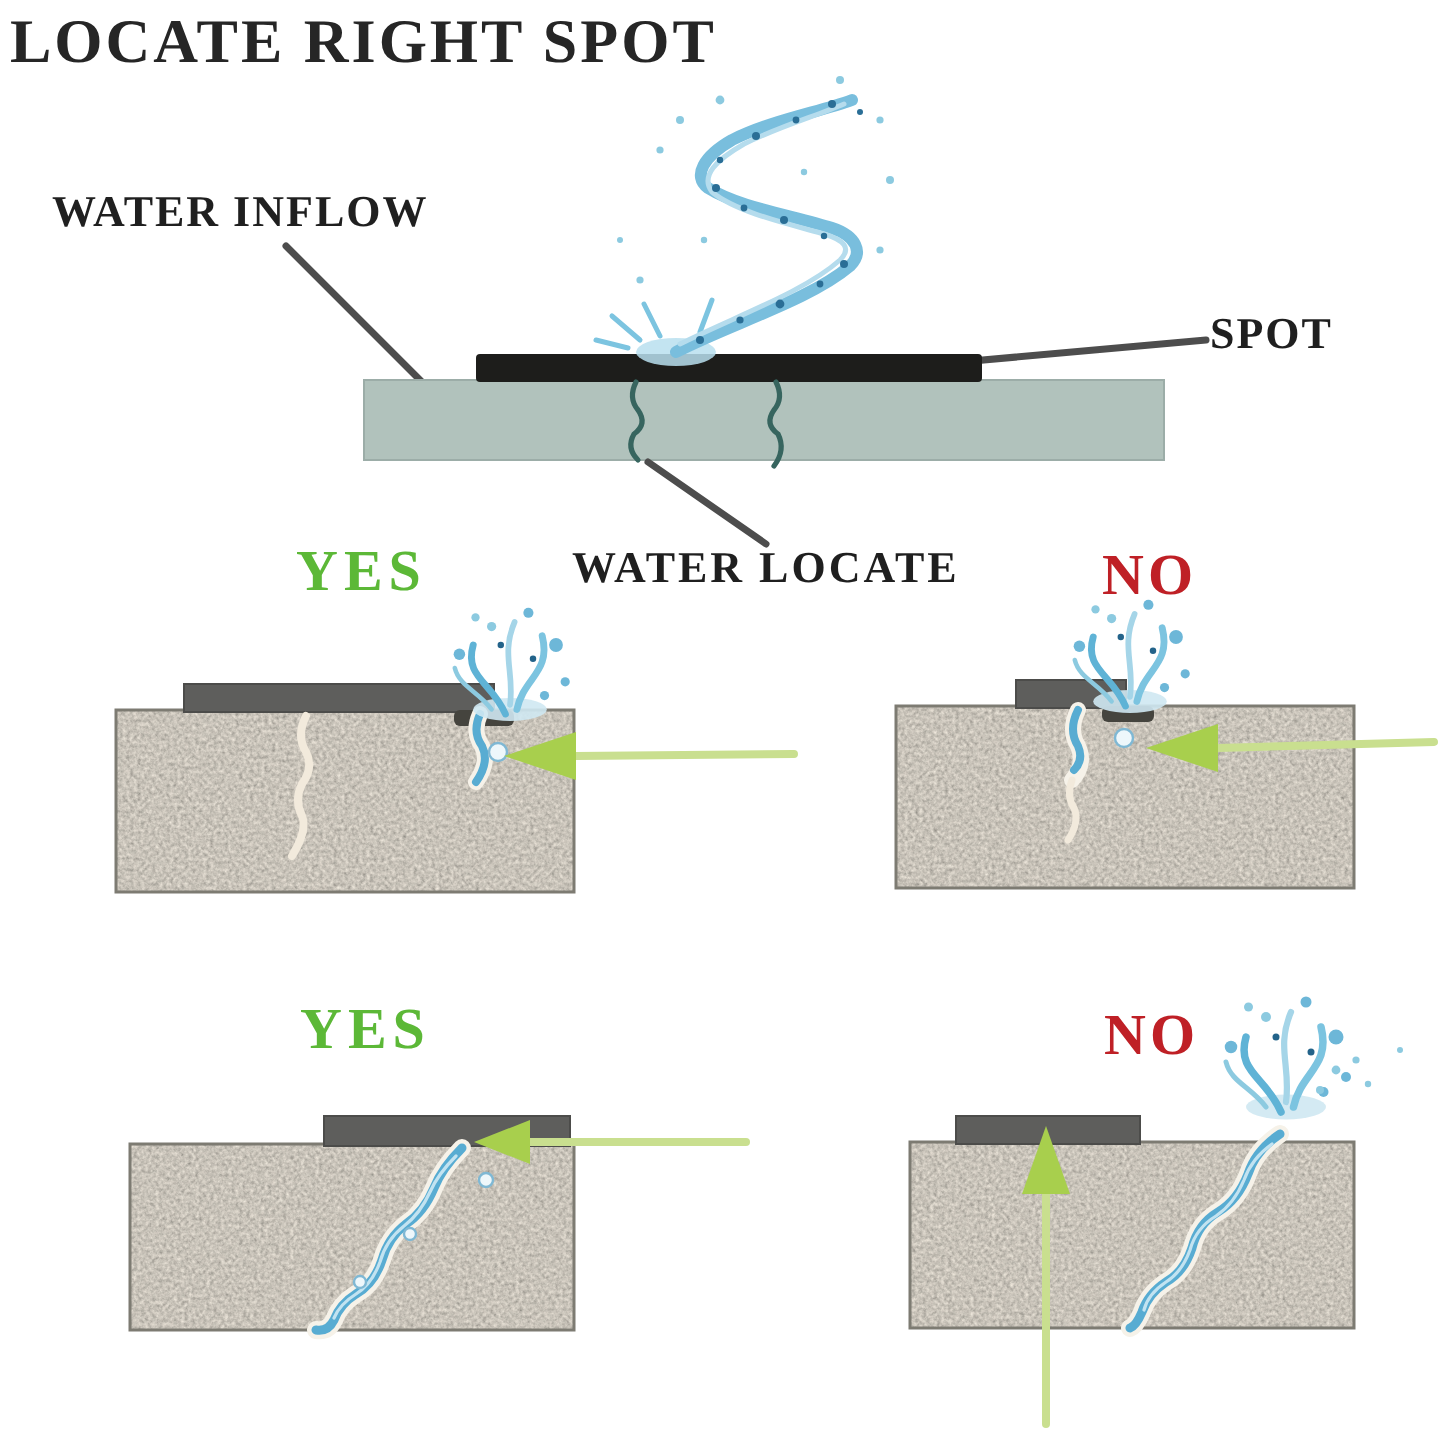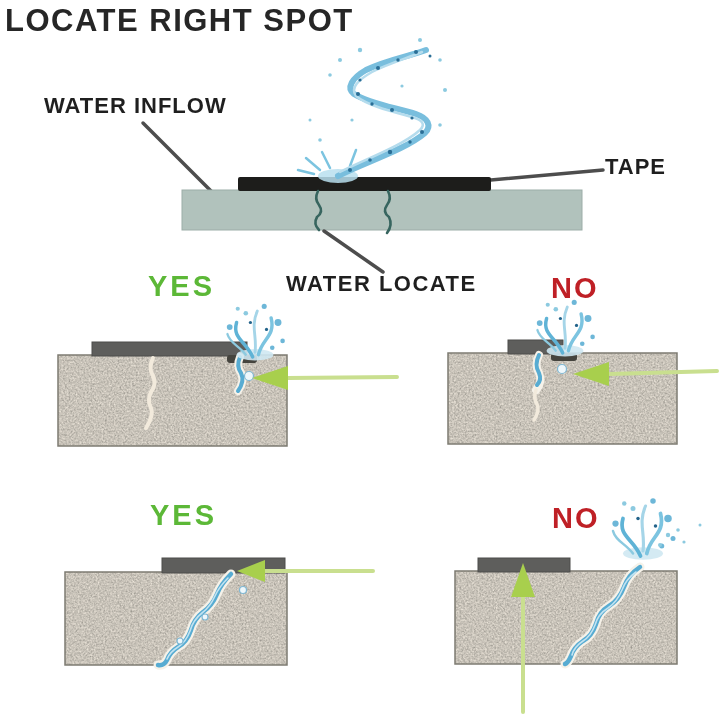--- a/index.html
+++ b/index.html
@@ -3,26 +3,26 @@
 <meta charset="utf-8">
 <style>
   :root{
     --title-ink:#262626; --label-ink:#1f1f1f; --yes-green:#5cb837; --no-red:#bf2026;
     --arrow-green:#a8cf4d; --arrow-tail:#c9df8f; --slab:#b1c2bc; --tape-dark:#1d1d1b;
     --tape-gray:#5e5e5c; --water-light:#a9d8ea; --water-mid:#6db7d8; --water-deep:#2e7fa8;
     --crack-teal:#37655f; --leader-line:#4d4d4d;
   }
   html,body{margin:0;padding:0;background:#ffffff;}
   .stage{position:relative;width:720px;height:715px;background:#fff;overflow:hidden;
-         font-family:Liberation Sans, sans-serif;}
+         font-family:Liberation Serif, serif;}
   .stage svg.canvas{position:absolute;left:0;top:0;z-index:1;}
   .txt{position:absolute;z-index:2;font-weight:bold;color:var(--label-ink);white-space:nowrap;}
   .title{left:5px;top:3px;font-size:31px;letter-spacing:1.5px;color:var(--title-ink);}
   .lbl{font-size:22px;letter-spacing:1px;}
-  .lbl-inflow{left:44px;top:93px;}
+  .lbl-inflow{left:26px;top:93px;}
   .lbl-tape{left:605px;top:154px;}
   .lbl-outflow{left:286px;top:271px;letter-spacing:1.5px;}
   .verdict{font-size:29px;letter-spacing:3px;}
   .verdict.yes{color:var(--yes-green);}
   .verdict.no{color:var(--no-red);letter-spacing:2px;}
   .v-yes1{left:148px;top:270px;}
   .v-no1{left:551px;top:272px;}
   .v-yes2{left:150px;top:499px;}
   .v-no2{left:552px;top:502px;}
   
@@ -41,21 +41,21 @@
   .droplet{fill:#eef7fb;stroke:#7fb8d4;stroke-width:1.2;}
   .notch{fill:#45443e;}
 </style>
 </head>
 <body>
 
 <div class="stage">
 
   <div class="txt title">LOCATE RIGHT SPOT</div>
   <div class="txt lbl lbl-inflow">WATER INFLOW</div>
-  <div class="txt lbl lbl-tape">TAPE</div>
+  <div class="txt lbl lbl-tape">SPOT</div>
   <div class="txt lbl lbl-outflow">WATER LOCATE</div>
   <div class="txt verdict yes v-yes1">YES</div>
   <div class="txt verdict no v-no1">NO</div>
   <div class="txt verdict yes v-yes2">YES</div>
   <div class="txt verdict no v-no2">NO</div>
 
   <svg class="canvas" width="720" height="715" viewBox="0 0 720 715">
     <defs>
       <filter id="concreteF" x="0%" y="0%" width="100%" height="100%">
         <feTurbulence type="fractalNoise" baseFrequency="0.55" numOctaves="4" seed="8"></feTurbulence>

